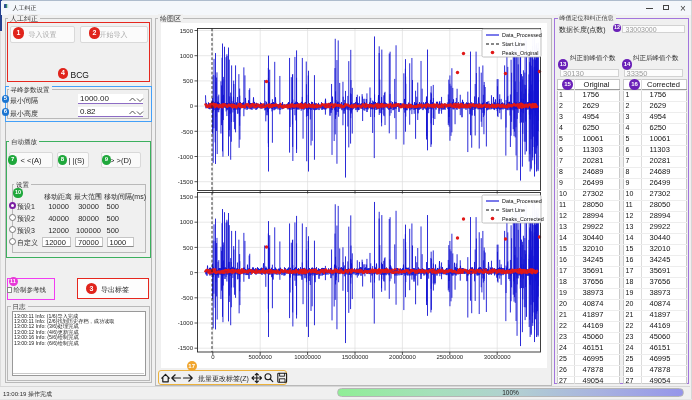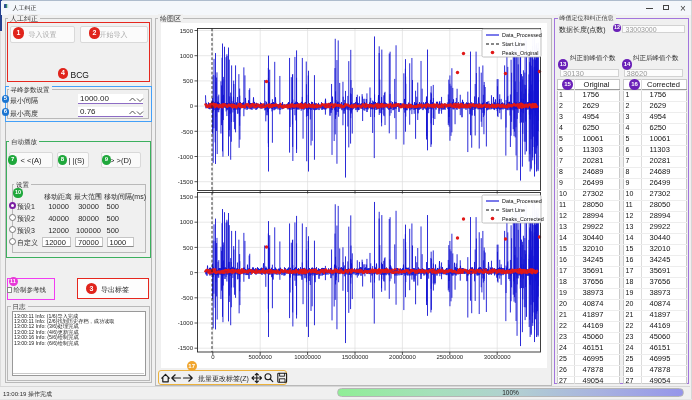--- a/index.html
+++ b/index.html
@@ -53,21 +53,21 @@
 
 <div class="ann" style="left:5px;top:86px;width:147px;height:35.5px;border:1.5px solid #43a0f8"></div>
 <div class="grp" style="left:7px;top:89px;width:142px;height:30px"></div>
 <div class="glab" style="left:8.5px;top:85.5px;font-size:6.5px">寻峰参数设置</div>
 <div class="lbl" style="left:10px;top:95.5px;font-size:7px">最小间隔</div>
 <div class="spin" style="left:78px;top:93.5px;width:65px;height:10.5px;font-size:8px;padding-left:2px">1000.00</div>
 <svg class="abs" style="left:128px;top:96px" width="16" height="7" viewBox="0 0 16 7">
       <path d="M1.5 5 L4.5 2 L7.5 5 M9 2.5 L12 5.5 L15 2.5" stroke="#555" stroke-width="1" fill="none"></path>
     </svg>
 <div class="lbl" style="left:10px;top:108.5px;font-size:7px">最小高度</div>
-<div class="spin" style="left:78px;top:106.5px;width:65px;height:10.5px;font-size:8px;padding-left:2px">0.76</div>
+<div class="spin" style="left:78px;top:106.5px;width:65px;height:10.5px;font-size:8px;padding-left:2px">0.82</div>
 <svg class="abs" style="left:128px;top:109px" width="16" height="7" viewBox="0 0 16 7">
       <path d="M1.5 5 L4.5 2 L7.5 5 M9 2.5 L12 5.5 L15 2.5" stroke="#555" stroke-width="1" fill="none"></path>
     </svg>
 
 <div class="ann" style="left:5.5px;top:140.5px;width:145.5px;height:117.5px;border:1.5px solid #3cb05e"></div>
 <div class="glab" style="left:9px;top:137.5px;font-size:6.5px">自动播放</div>
 <div class="btn2" style="left:9px;top:152px;width:44px;height:16px;font-size:7.5px;line-height:15px">&lt; &lt;(A)</div>
 <div class="btn2" style="left:57px;top:152px;width:32px;height:16px;font-size:7.5px;line-height:15px;padding-left:7px">| |(S)</div>
 <div class="btn2" style="left:100.5px;top:152px;width:40.5px;height:16px;font-size:7.5px;line-height:15px">&gt; &gt;(D)</div>
 <div class="grp" style="left:11.5px;top:184px;width:134.5px;height:69px"></div>
@@ -1600,21 +1600,21 @@
 </svg>
 <div class="lbl" style="left:198px;top:373.5px;font-size:7px">批量更改标签(Z)</div>
 
 <div class="grp" style="left:554px;top:17.5px;width:134.5px;height:366.5px;border:1.5px solid #a275dd"></div>
 <div class="glab" style="left:557.5px;top:14px;font-size:6px">峰值定位和纠正信息</div>
 <div class="lbl" style="left:559px;top:25px;font-size:7px">数据长度(点数)</div>
 <div class="fld" style="left:621.5px;top:24.5px;width:63px;height:8.5px;font-size:7px;padding-left:3px;line-height:8px">33003000</div>
 <div class="lbl" style="left:570px;top:53.5px;font-size:6.5px">纠正前峰值个数</div>
 <div class="lbl" style="left:633px;top:53.5px;font-size:6.5px">纠正后峰值个数</div>
 <div class="fld" style="left:560px;top:68.5px;width:59px;height:8.5px;font-size:7.5px;padding-left:2px;line-height:8px">30130</div>
-<div class="fld" style="left:623.5px;top:68.5px;width:59px;height:8.5px;font-size:7.5px;padding-left:2px;line-height:8px">38620</div>
+<div class="fld" style="left:623.5px;top:68.5px;width:59px;height:8.5px;font-size:7.5px;padding-left:2px;line-height:8px">33350</div>
 <div class="tbl" style="left:556.5px;top:79px;width:63px;height:305px"></div>
     <div class="thead" style="left:556.5px;top:79px;width:63px"></div>
     <div class="thtx" style="left:573.5px;top:80px;width:46.0px">Original</div>
     <div class="tdiv" style="left:573.5px;top:79px;height:305px"></div>
     <div class="tsep" style="left:556.5px;top:89.5px;width:63px"></div>
     <div class="tsep" style="left:556.5px;top:100.5px;width:63px"></div>
     <div class="tsep" style="left:556.5px;top:111.5px;width:63px"></div>
     <div class="tsep" style="left:556.5px;top:122.5px;width:63px"></div>
     <div class="tsep" style="left:556.5px;top:133.5px;width:63px"></div>
     <div class="tsep" style="left:556.5px;top:144.5px;width:63px"></div>

